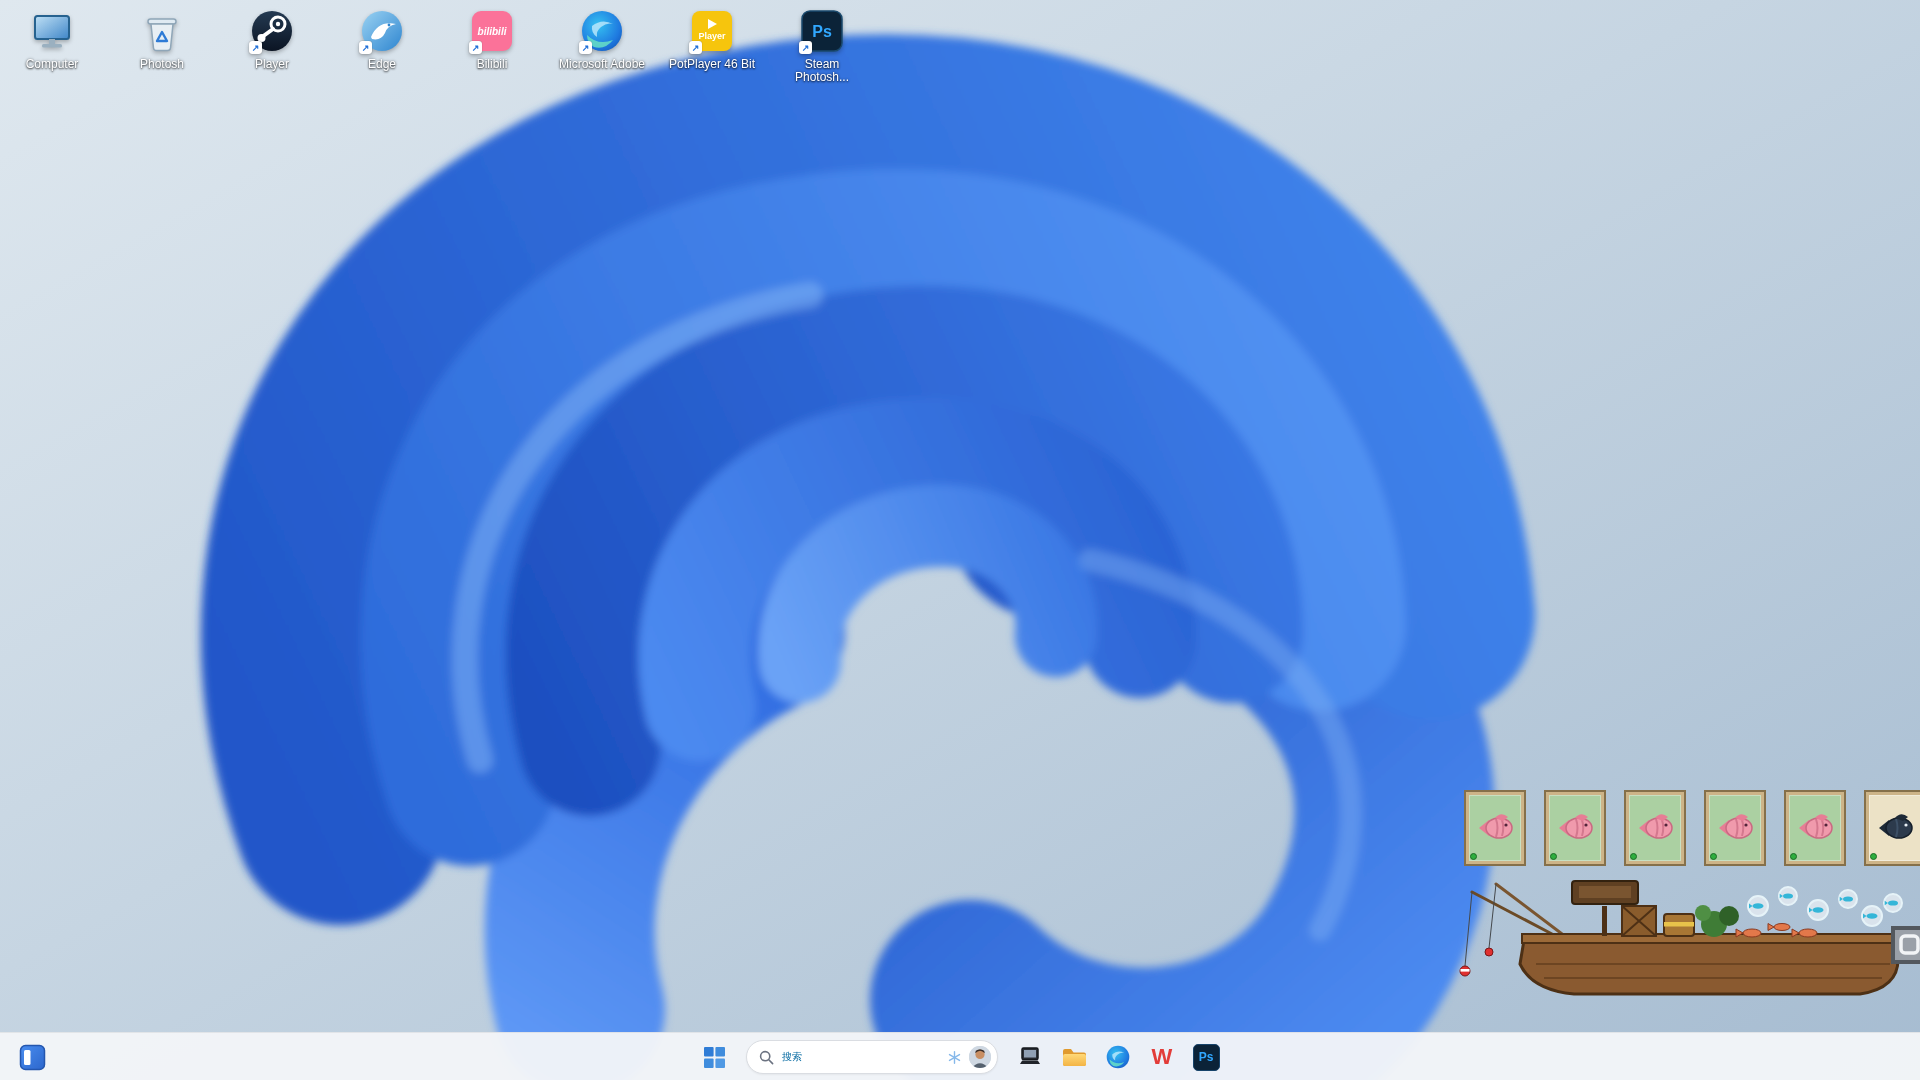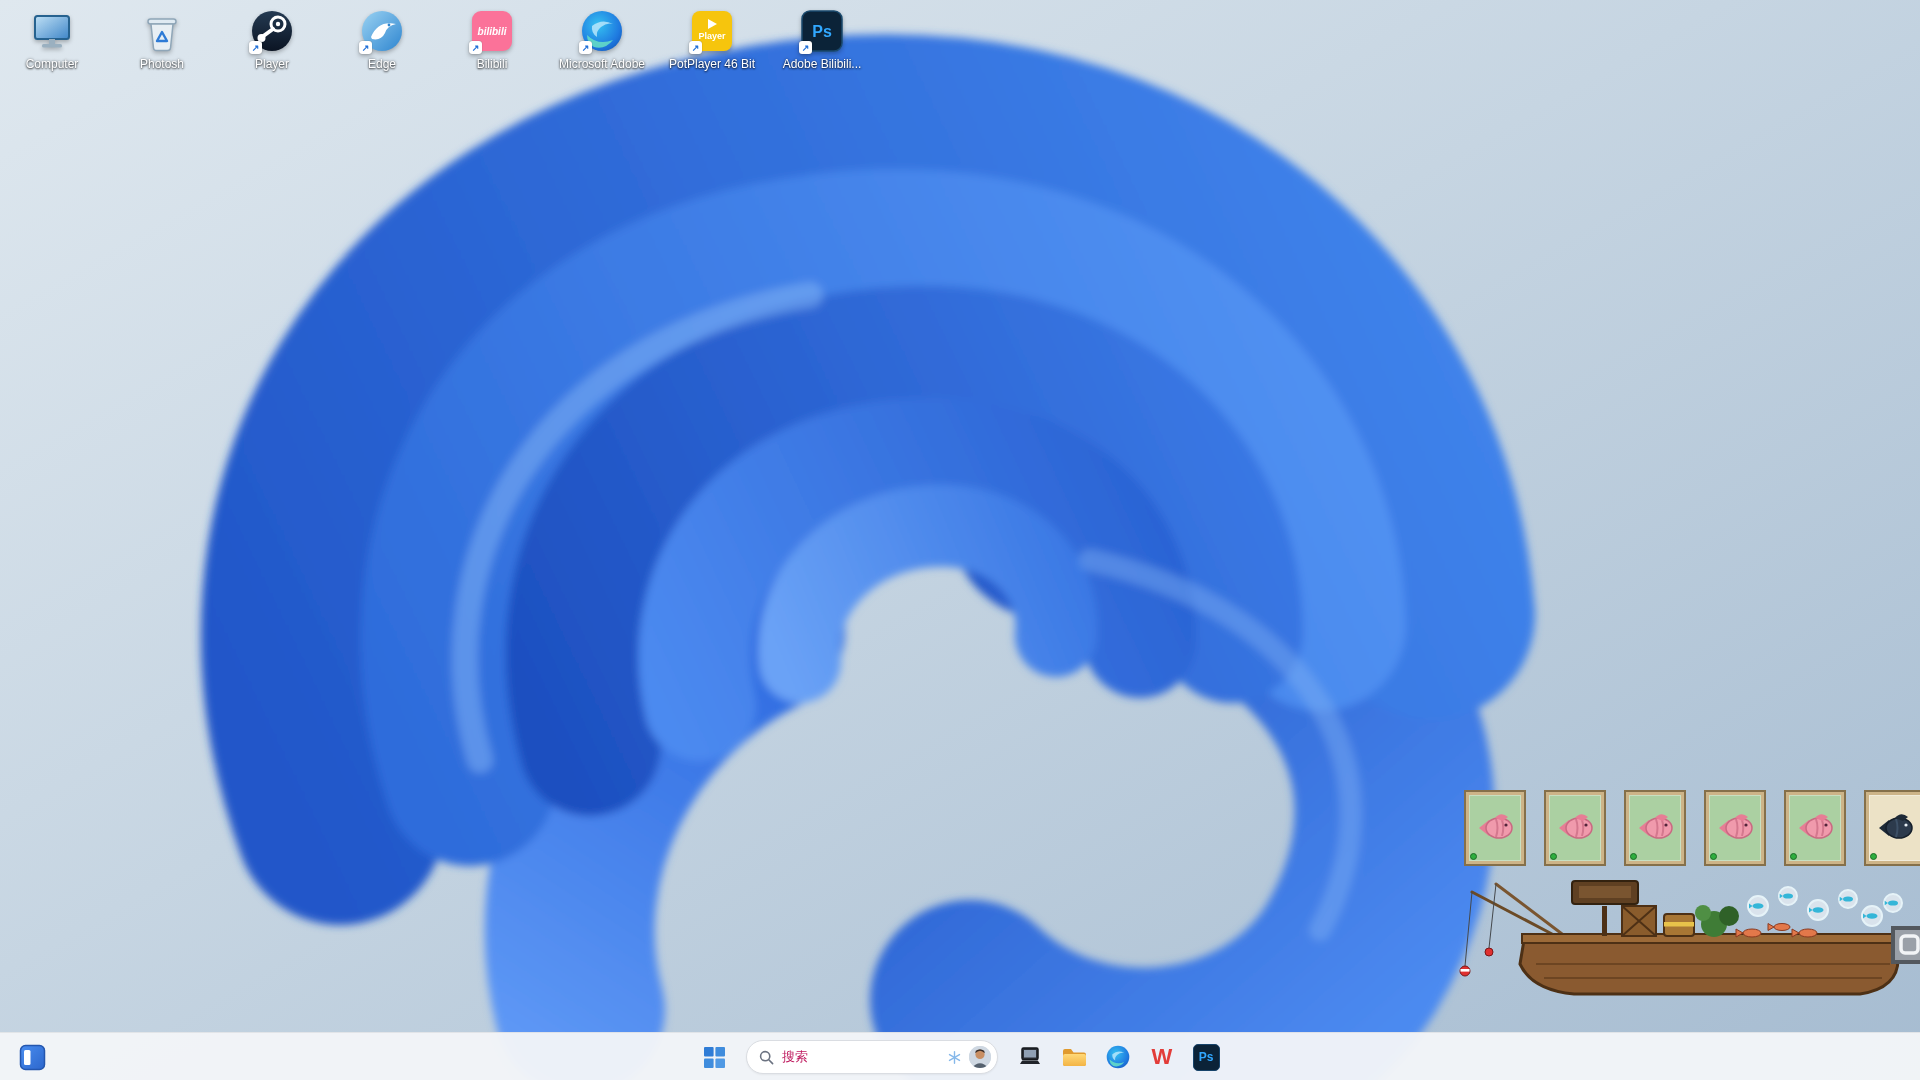--- a/index.html
+++ b/index.html
@@ -31,21 +31,21 @@
 
   
   .taskbar{position:absolute;left:0;bottom:0;width:1920px;height:48px;z-index:10;
     background:rgba(242,245,248,.96);border-top:1px solid rgba(0,0,0,.06);display:flex;align-items:center}
   .tb-left{position:absolute;left:12px;top:4px;display:flex;align-items:center}
   .tb-center{position:absolute;left:50%;top:4px;transform:translateX(-50%);display:flex;align-items:center;gap:4px}
   .tb-btn{width:40px;height:40px;border-radius:6px;display:flex;align-items:center;justify-content:center;cursor:pointer}
   .search-pill{height:34px;width:252px;background:#ffffff;border:1px solid #dadde2;border-radius:17px;
     display:flex;align-items:center;padding:0 6px 0 12px;gap:8px;margin:0 8px;cursor:pointer;
     box-shadow:0 1px 2px rgba(0,0,0,.05)}
-  .search-text{font-size:13px;color:#be185d;flex:1;white-space:nowrap}
+  .search-text{font-size:10px;color:#0369a1;flex:1;white-space:nowrap}
   .pill-avatar{width:22px;height:22px;border-radius:50%;overflow:hidden;flex:none;background:#cfd8e2}
   .wps-glyph{font-size:22px;font-weight:800;color:#e23c39;line-height:1}
   .ps-tile{width:27px;height:27px;border-radius:5px;background:#0b2338;border:1px solid #17446b;
     display:flex;align-items:center;justify-content:center}
   .ps-tile span{color:#31a8ff;font-weight:bold;font-size:12px}
 </style>
 </head>
 <body>
 
 <div class="desktop">
@@ -214,21 +214,21 @@
     </div>
 
     <div class="dicon">
       <div class="art">
         <svg width="46" height="46" viewBox="0 0 46 46">
           <rect x="3" y="3" width="40" height="40" rx="8" fill="#0b2338" stroke="#1a4a6e" stroke-width="1.5"></rect>
           <text x="23" y="29" text-anchor="middle" font-size="16" font-weight="bold" fill="#31a8ff">Ps</text>
         </svg>
         <span class="shortcut-badge">↗</span>
       </div>
-      <div class="lbl">Adobe Bilibili...</div>
+      <div class="lbl">Steam Photosh...</div>
     </div>
 
   </div>
 
   <div class="fish-cards">
     <div class="fish-card green">
       <svg width="42" height="34" viewBox="0 0 40 34">
         <polygon points="4,17 14,9 14,25" fill="#e77d95"></polygon>
         <ellipse cx="24" cy="17" rx="13" ry="10" fill="#f09aac" stroke="#c96a82" stroke-width="1.5"></ellipse>
         <path d="M21 8 q3 9 0 18" stroke="#d4788e" stroke-width="2" fill="none"></path>

